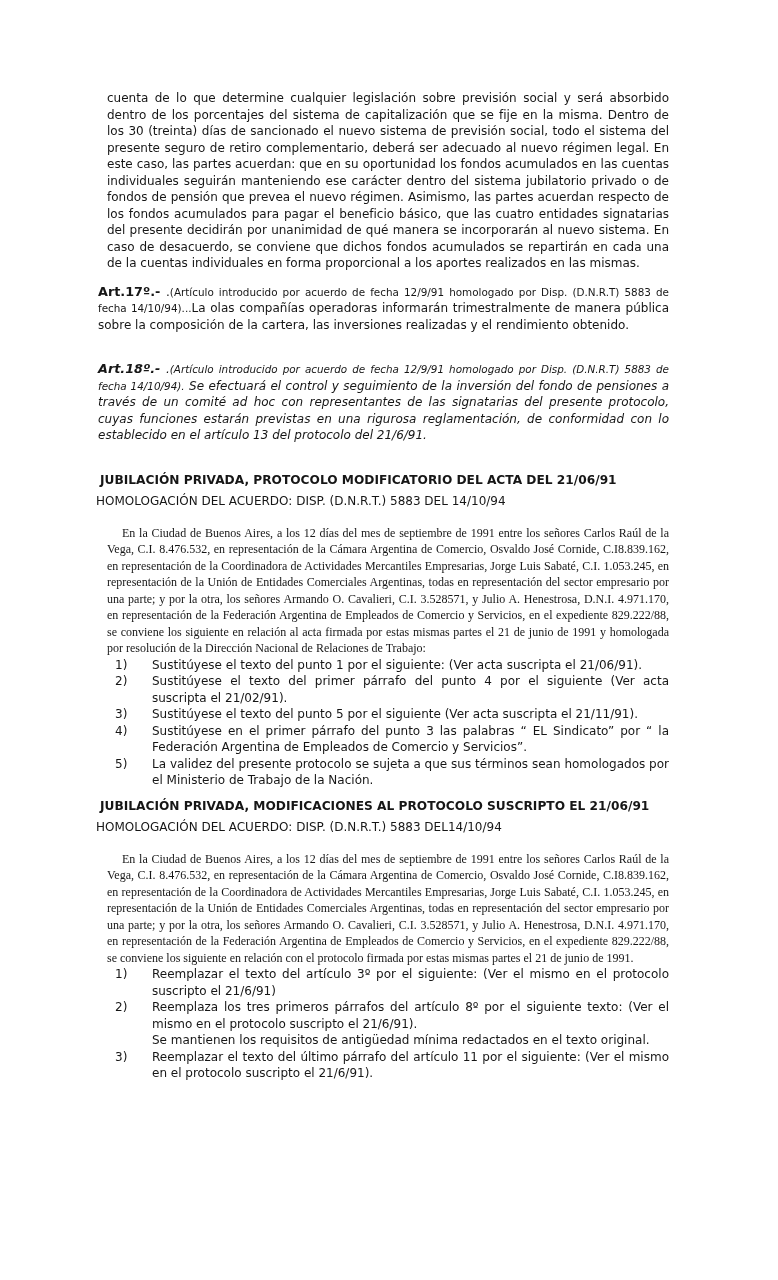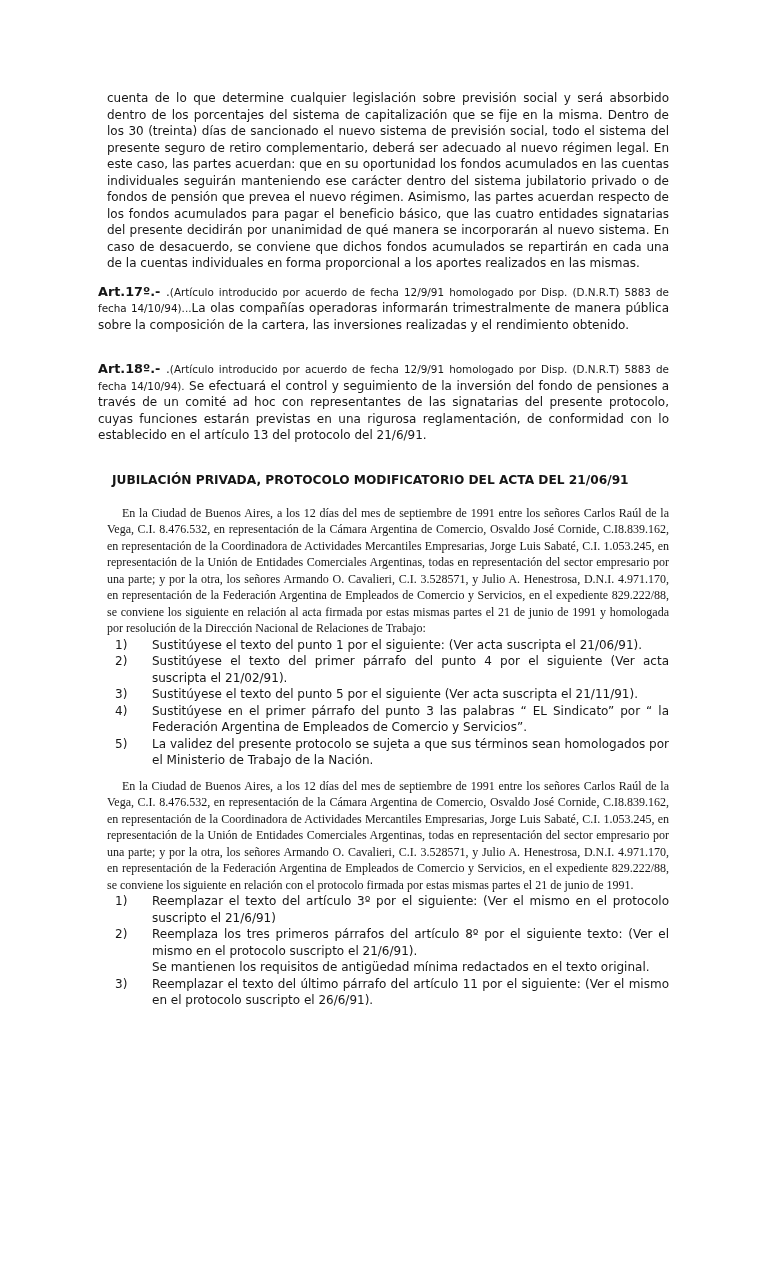--- a/index.html
+++ b/index.html
@@ -27,33 +27,34 @@
   .para {
     margin: 0 0 11px 0;
     text-align: justify;
   }
   .article {
     margin-left: -9px;
     margin-bottom: 28px;
     text-align: justify;
   }
   .article.tight {
+    font-style: italic;
   }
   .art-label {
     font-weight: bold;
     font-size: 12.8px;
   }
   .art-note {
     font-size: 10.4px;
   }
   .sec-head {
     margin: 0 0 15px -11px;
   }
   .sec-title {
-    margin: 16px;
+    margin: 4px;
     font-weight: bold;
     font-size: 12.2px;
     line-height: 17px;
     text-align: justify;
   }
   .sec-sub {
     margin: 0;
     font-size: 12px;
     line-height: 17px;
   }
@@ -83,20 +84,21 @@
 <div class="page">
 
   <p class="para">cuenta de lo que determine cualquier legislación sobre previsión social y será absorbido dentro de los porcentajes del sistema de capitalización que se fije en la misma. Dentro de los 30 (treinta) días de sancionado el nuevo sistema de previsión social, todo el sistema  del presente seguro de retiro complementario, deberá ser adecuado al nuevo régimen legal. En este caso, las partes acuerdan: que en su oportunidad los fondos acumulados en las cuentas individuales seguirán manteniendo ese carácter dentro del sistema jubilatorio privado o de fondos de pensión que prevea el nuevo régimen. Asimismo, las partes acuerdan respecto de los fondos acumulados para pagar el beneficio básico, que las cuatro entidades signatarias del presente decidirán por unanimidad de qué manera se incorporarán al nuevo sistema. En caso de desacuerdo, se conviene que dichos fondos acumulados se repartirán en cada una de la cuentas individuales en forma proporcional a los aportes realizados en las mismas.</p>
 
   <p class="article"><span class="art-label">Art.17º.-</span><span> .</span><span class="art-note">(Artículo introducido por acuerdo de fecha 12/9/91 homologado por Disp. (D.N.R.T) 5883 de fecha 14/10/94)...</span><span>La  olas compañías operadoras informarán trimestralmente de manera pública sobre la composición de la cartera, las inversiones realizadas y el rendimiento obtenido.</span></p>
 
   <p class="article tight"><span class="art-label">Art.18º.-</span><span> .</span><span class="art-note">(Artículo introducido por acuerdo de fecha 12/9/91 homologado por Disp. (D.N.R.T) 5883 de fecha 14/10/94).</span><span> Se efectuará el control y seguimiento de la inversión del fondo de pensiones a través de un comité ad hoc con representantes de las signatarias del presente protocolo, cuyas funciones estarán previstas en una rigurosa reglamentación, de conformidad con lo establecido en el artículo 13 del protocolo del 21/6/91.</span></p>
 
   <div class="sec-head">
     <div class="sec-title">JUBILACIÓN PRIVADA, PROTOCOLO MODIFICATORIO DEL ACTA  DEL 21/06/91</div>
+    <div class="sec-sub">HOMOLOGACIÓN DEL ACUERDO: DISP. (D.N.R.T.) 5883 DEL 14/10/94</div>
   </div>
 
   <p class="para indent">En la Ciudad de Buenos Aires, a los 12 días del mes de septiembre de 1991 entre los señores Carlos Raúl de la Vega, C.I. 8.476.532, en representación de la Cámara Argentina de Comercio, Osvaldo José Cornide, C.I8.839.162, en representación de la Coordinadora de Actividades Mercantiles Empresarias, Jorge Luis Sabaté, C.I. 1.053.245, en representación de la Unión de Entidades Comerciales Argentinas, todas en representación del sector empresario por una parte; y por la otra, los señores Armando O. Cavalieri, C.I. 3.528571, y Julio A. Henestrosa, D.N.I. 4.971.170, en representación de la Federación Argentina de Empleados de Comercio y Servicios, en el expediente 829.222/88, se conviene los siguiente en relación al acta firmada por estas mismas partes el 21 de junio de 1991 y homologada por resolución de la Dirección Nacional de Relaciones de Trabajo:</p>
 
   <div class="list">
     <div class="li">
       <span class="li-marker">1)</span>
       <span class="li-text">Sustitúyese el texto del punto 1 por el siguiente: (Ver acta suscripta el 21/06/91).</span>
     </div>
     <div class="li">
@@ -110,32 +112,36 @@
     <div class="li">
       <span class="li-marker">4)</span>
       <span class="li-text">Sustitúyese en el primer párrafo del punto 3 las palabras “ EL Sindicato” por “ la Federación Argentina de Empleados de Comercio y Servicios”.</span>
     </div>
     <div class="li">
       <span class="li-marker">5)</span>
       <span class="li-text">La validez  del presente protocolo se sujeta a que sus términos sean homologados por el Ministerio de Trabajo de la Nación.</span>
     </div>
   </div>
 
+  <div class="sec-head">
+    <div class="sec-title">JUBILACIÓN PRIVADA, MODIFICACIONES AL PROTOCOLO SUSCRIPTO EL 21/06/91</div>
+    <div class="sec-sub">HOMOLOGACIÓN DEL ACUERDO: DISP. (D.N.R.T.) 5883 DEL14/10/94</div>
+  </div>
 
   <p class="para indent">En la Ciudad de Buenos Aires, a los 12 días del mes de septiembre de 1991 entre los señores Carlos Raúl de la Vega, C.I. 8.476.532, en representación de la Cámara Argentina de Comercio, Osvaldo José Cornide, C.I8.839.162, en representación de la Coordinadora de Actividades Mercantiles Empresarias, Jorge Luis Sabaté, C.I. 1.053.245, en representación de la Unión de Entidades Comerciales Argentinas, todas en representación del sector empresario por una parte; y por la otra, los señores Armando O. Cavalieri, C.I. 3.528571, y Julio A. Henestrosa, D.N.I. 4.971.170, en representación de la Federación Argentina de Empleados de Comercio y Servicios, en el expediente 829.222/88, se conviene los siguiente en relación con el protocolo firmada por estas mismas partes el 21 de junio de 1991.</p>
 
   <div class="list">
     <div class="li">
       <span class="li-marker">1)</span>
       <span class="li-text">Reemplazar el texto del artículo 3º por el siguiente: (Ver el mismo en el protocolo suscripto el 21/6/91)</span>
     </div>
     <div class="li">
       <span class="li-marker">2)</span>
       <span class="li-text">Reemplaza los tres primeros párrafos del artículo 8º por el siguiente texto: (Ver el mismo en el protocolo suscripto el 21/6/91).
 Se mantienen los requisitos de antigüedad mínima redactados en el texto original.</span>
     </div>
     <div class="li">
       <span class="li-marker">3)</span>
-      <span class="li-text">Reemplazar el texto del último párrafo del artículo 11 por el siguiente: (Ver el mismo en el protocolo suscripto el 26/6/91).</span>
+      <span class="li-text">Reemplazar el texto del último párrafo del artículo 11 por el siguiente: (Ver el mismo en el protocolo suscripto el 21/6/91).</span>
     </div>
   </div>
 
 </div>
 
 </body></html>

